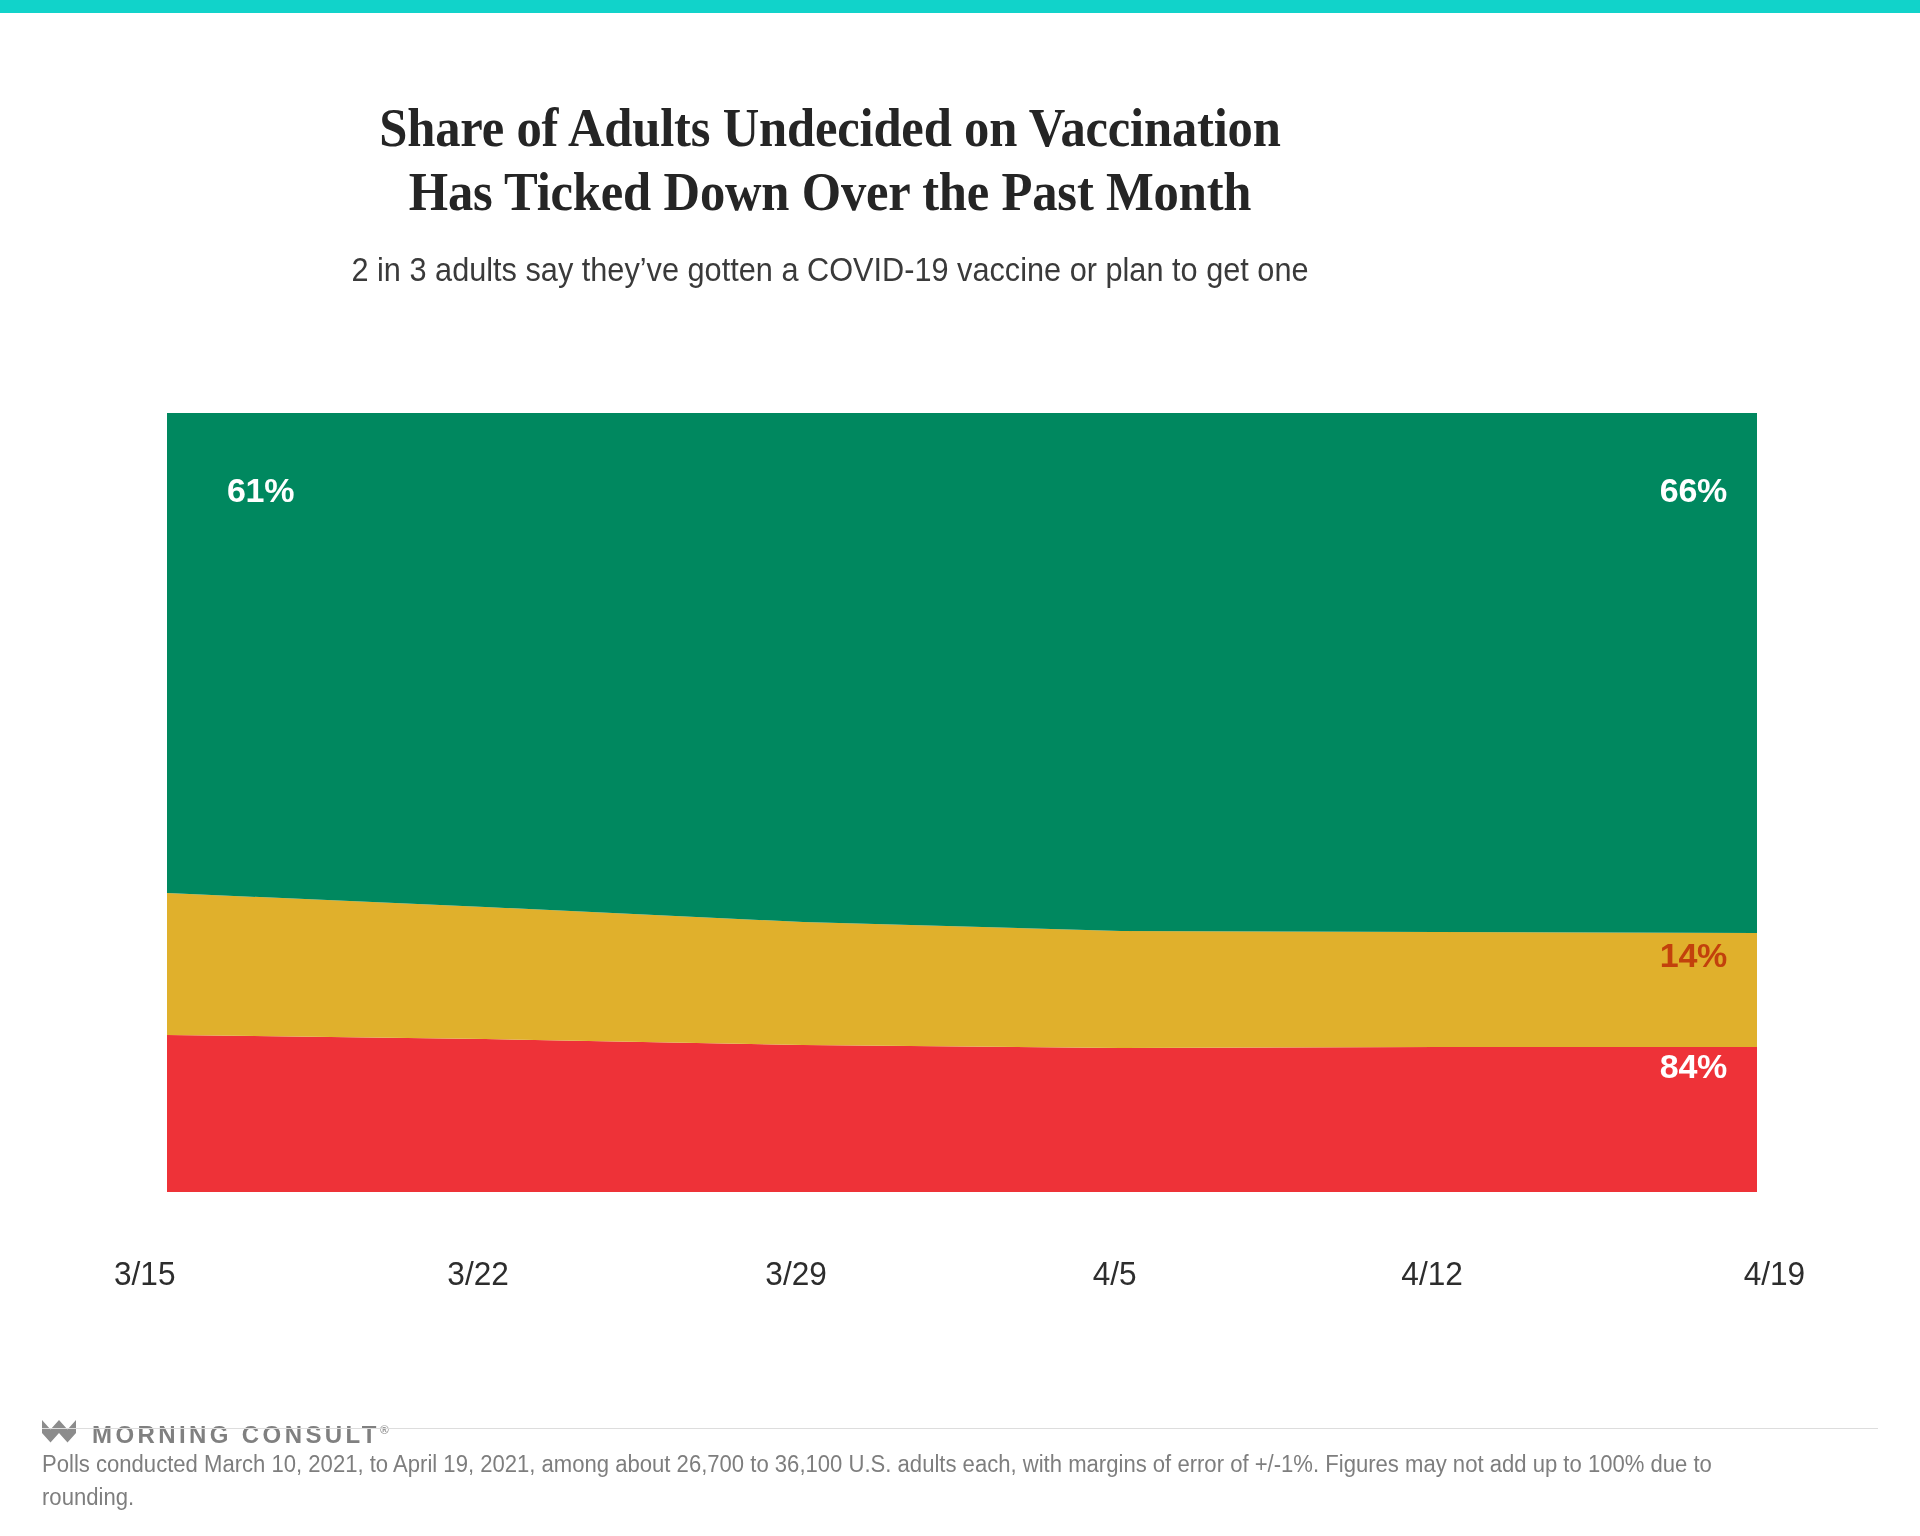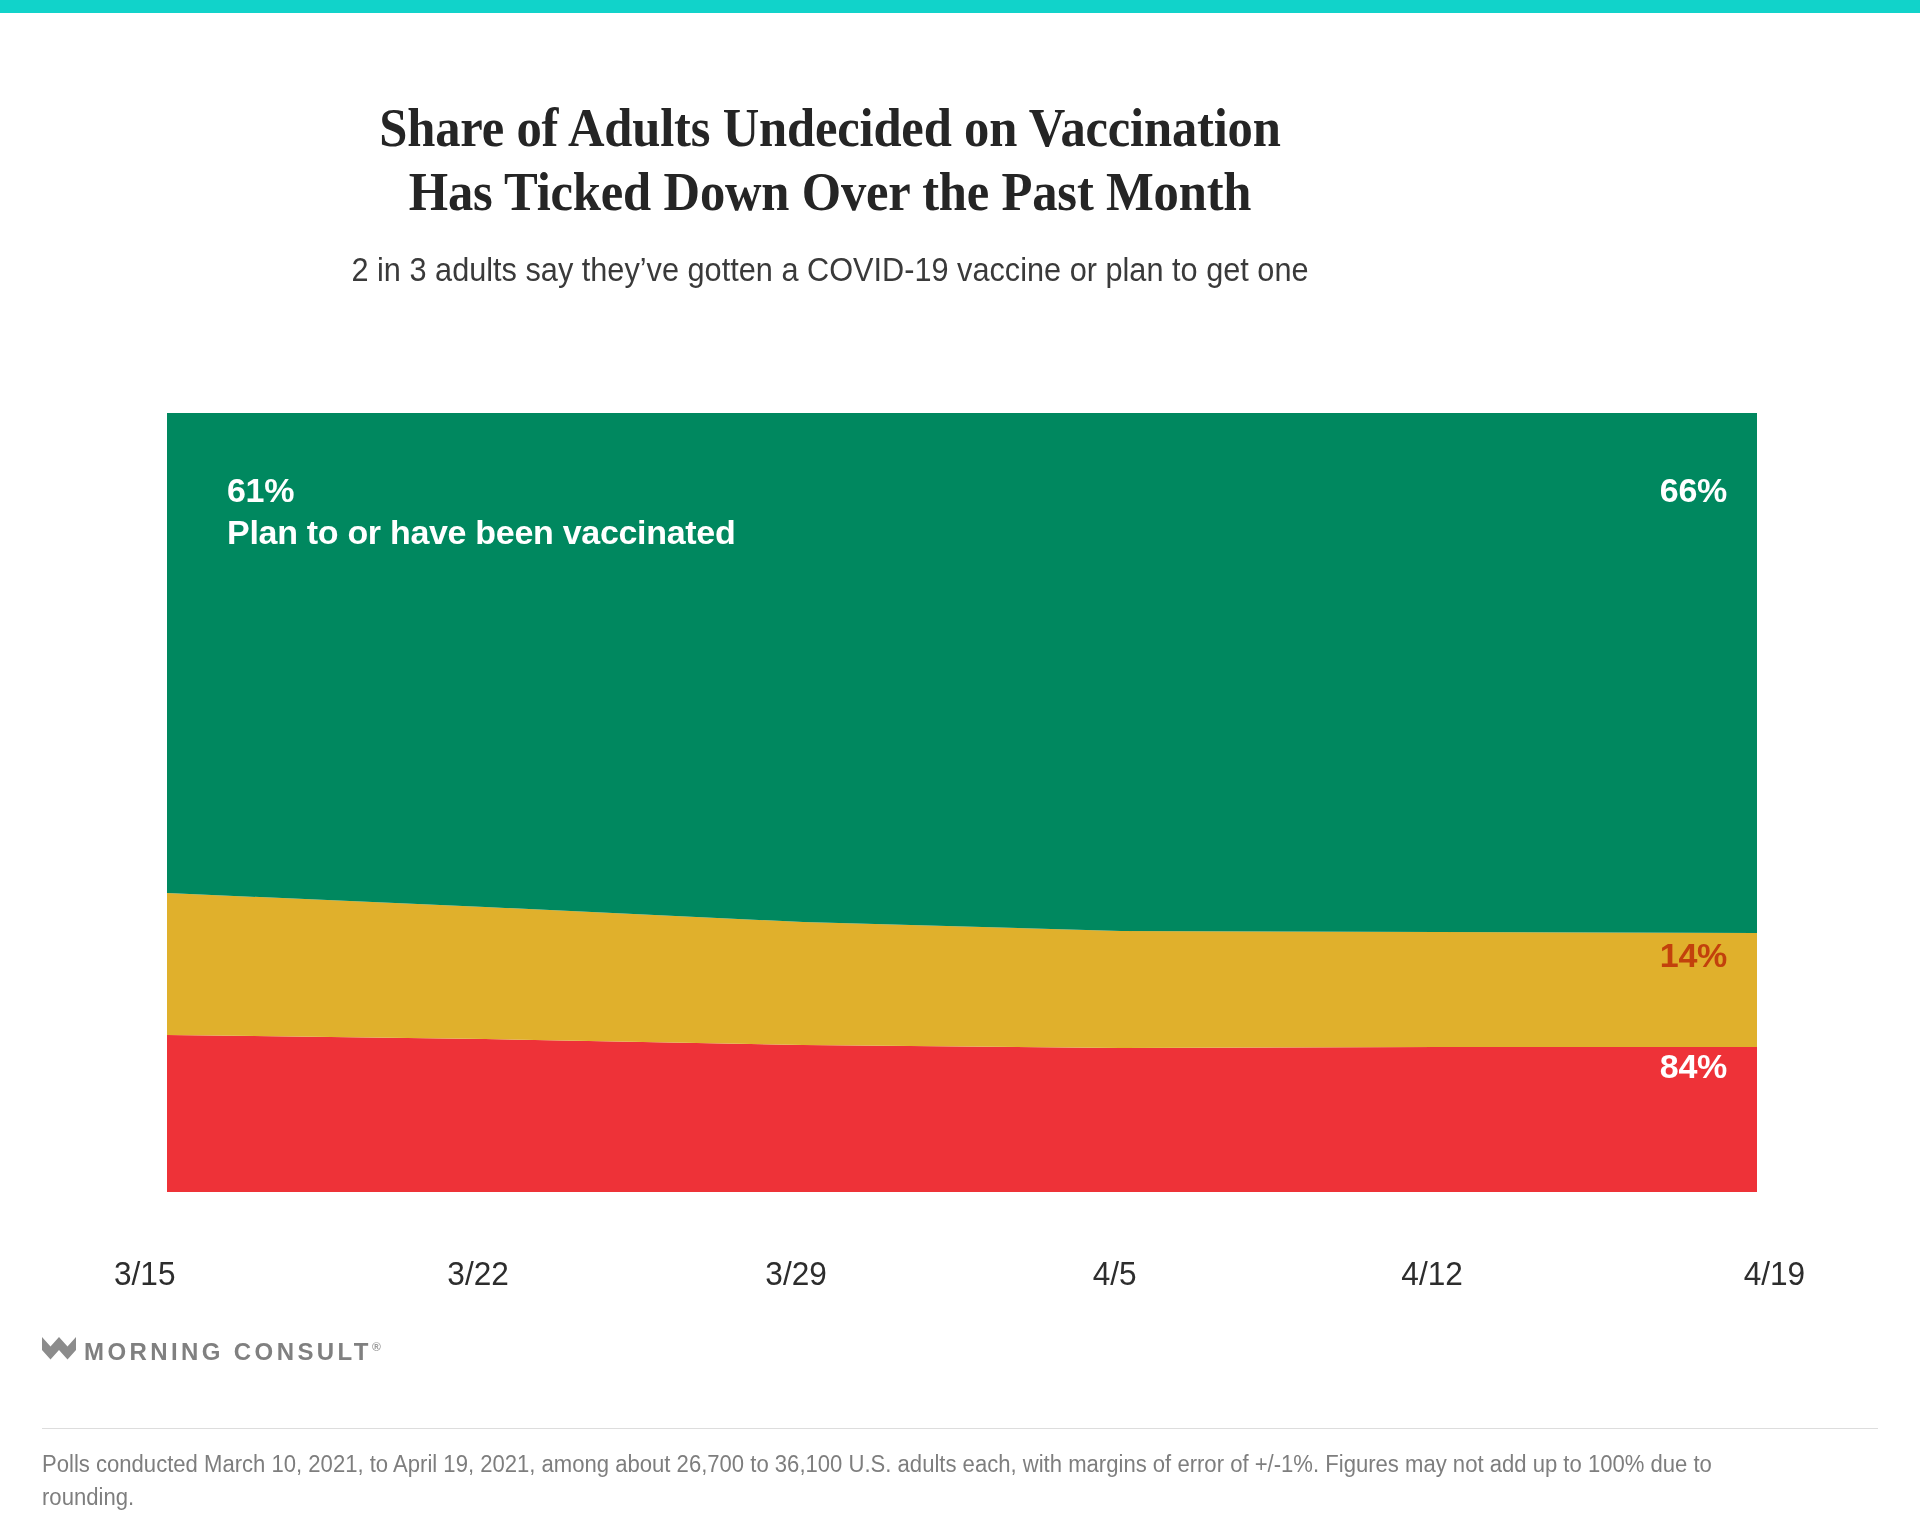--- a/index.html
+++ b/index.html
@@ -123,24 +123,24 @@
     white-space: nowrap;
   }
   .x-tick.first { left: -53px; transform-origin: left top; }
   .x-tick.mid   { transform-origin: center top; }
   .x-tick.last  { right: -48px; transform-origin: right top; }
 
   
   .brand {
     position: absolute;
     left: 42px;
-    top: 1337px;
+    top: 1420px;
     display: flex;
     align-items: center;
-    gap: 8px;
+    gap: 16px;
   }
   .brand-mark { width: 34px; height: 30px; display: block; }
   .brand-name {
     font-family: "Liberation Sans", sans-serif;
     font-weight: 700;
     font-size: 24px;
     letter-spacing: 3.4px;
     color: #808080;
     position: relative;
     white-space: nowrap;
@@ -190,21 +190,20 @@
 
     <path fill="#EE3238" d="M 0,622 L 318,626 L 636,632 L 954,635 L 1272,634 L 1590,634 L 1590,779 L 0,779 Z"></path>
 
     <path fill="#E0B02C" d="M 0,480 L 318,494 L 636,509 L 954,518 L 1272,519 L 1590,520 L 1590,634 L 1272,634 L 954,635 L 636,632 L 318,626 L 0,622 Z"></path>
 
     <path fill="#00885F" d="M 0,0 L 1590,0 L 1590,520 L 1272,519 L 954,518 L 636,509 L 318,494 L 0,480 Z"></path>
   </svg>
 
   <div class="band-label lbl-green-left">
     <span class="pct">61%</span>
-    <span class="cat">Plan to or have been vaccinated</span>
   </div>
   <div class="band-label right lbl-green-right">
     <span class="pct">66%</span>
   </div>
 
   <div class="band-label right lbl-yellow-right">
     <span class="pct">14%</span>
   </div>
 
   <div class="band-label right lbl-red-right">

